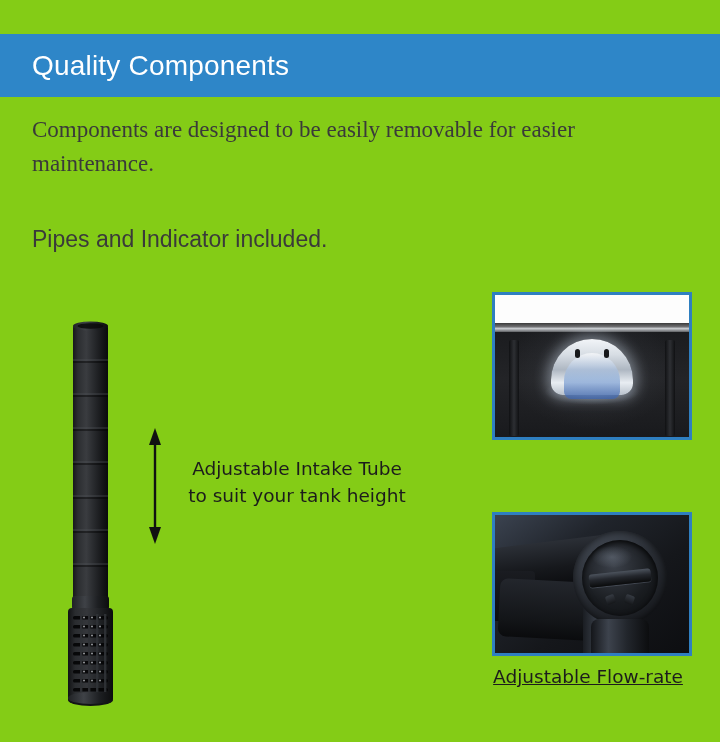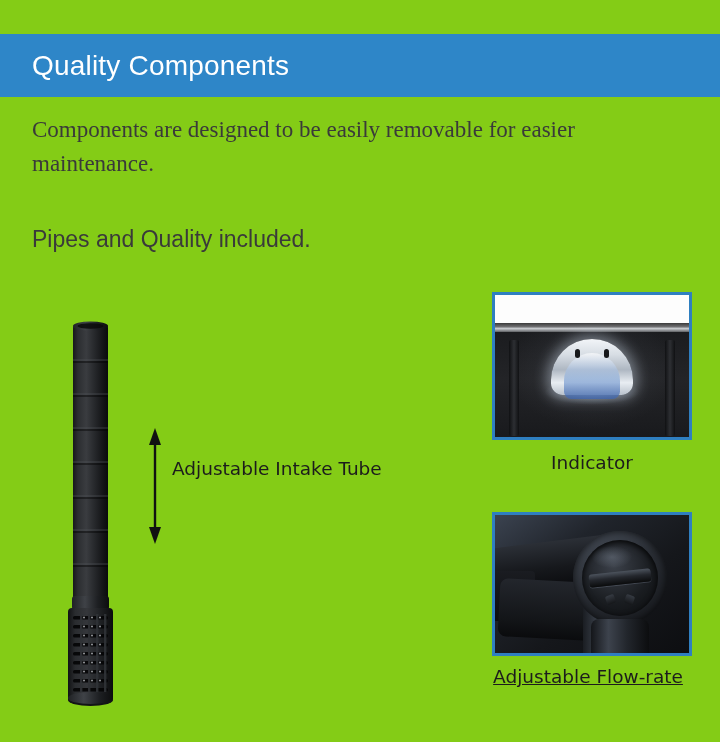--- a/index.html
+++ b/index.html
@@ -39,21 +39,21 @@
     font-family:"Liberation Sans", sans-serif;
   }
 
   
   .tube-wrap{position:absolute;left:60px;top:316px;width:70px;height:392px;}
 
   
   .arrow-col{position:absolute;left:146px;top:428px;width:18px;height:116px;}
   .caption-center{
     position:absolute;left:172px;top:455px;width:250px;
-    text-align:left;color:#1c1c1c;font-size:18.5px;line-height:27px;
+    text-align:center;color:#1c1c1c;font-size:18.5px;line-height:27px;
     font-family:"DejaVu Sans", sans-serif;
   }
 
   
   .panel{
     position:absolute;
     border:3px solid #2f7fc0;
     box-sizing:border-box;
     overflow:hidden;
     background:#0e0f11;
@@ -142,21 +142,21 @@
 </head>
 <body>
 
 <div class="page">
 
   <div class="banner">
     <div class="banner-title">Quality Components</div>
   </div>
 
   <div class="intro">Components are designed to be easily removable for easier maintenance.</div>
-  <div class="intro2">Pipes and Quality included.</div>
+  <div class="intro2">Pipes and Indicator included.</div>
 
   <div class="tube-wrap">
     <svg width="70" height="392" viewBox="0 0 70 392">
       <defs>
         <linearGradient id="tubeG" x1="0" y1="0" x2="1" y2="0">
           <stop offset="0%" stop-color="#17181a"></stop>
           <stop offset="14%" stop-color="#2c2e31"></stop>
           <stop offset="38%" stop-color="#3a3c40"></stop>
           <stop offset="62%" stop-color="#26282b"></stop>
           <stop offset="88%" stop-color="#121315"></stop>
@@ -259,39 +259,39 @@
   <div class="arrow-col">
     <svg width="18" height="116" viewBox="0 0 18 116">
       <line x1="9" y1="12" x2="9" y2="104" stroke="#111111" stroke-width="2.4"></line>
       <polygon points="9,0 3,17 15,17" fill="#111111"></polygon>
       <polygon points="9,116 3,99 15,99" fill="#111111"></polygon>
     </svg>
   </div>
 
   <div class="caption-center">
     <div>Adjustable Intake Tube</div>
+    <div>to suit your tank height</div>
   </div>
 
   <div class="panel panel-top">
     <div class="ci-white"></div>
     <div class="ci-edge"></div>
     <div class="ci-body"></div>
     <div class="ci-vgrad"></div>
     <div class="ci-rib-l"></div>
     <div class="ci-rib-r"></div>
     <div class="ci-glow"></div>
     <div class="ci-dome">
       <div class="ci-dome-inner"></div>
       <div class="ci-dot ci-dot-l"></div>
       <div class="ci-dot ci-dot-r"></div>
     </div>
   </div>
 
   <div class="panel-caption cap-top">
-    <div>Indicator</div>
   </div>
 
   <div class="panel panel-bottom">
     <div class="fr-bg"></div>
     <div class="fr-arm"></div>
     <div class="fr-arm3"></div>
     <div class="fr-arm2"></div>
     <div class="fr-neck"></div>
     <div class="fr-dialwrap">
       <div class="fr-dial">

